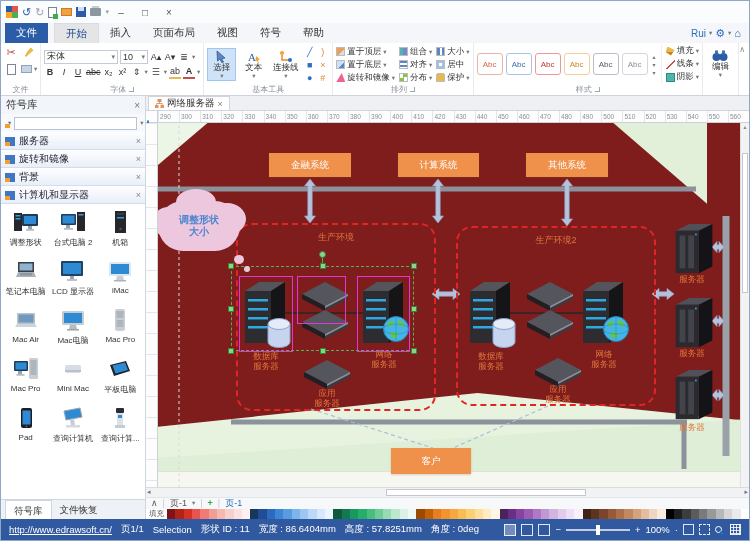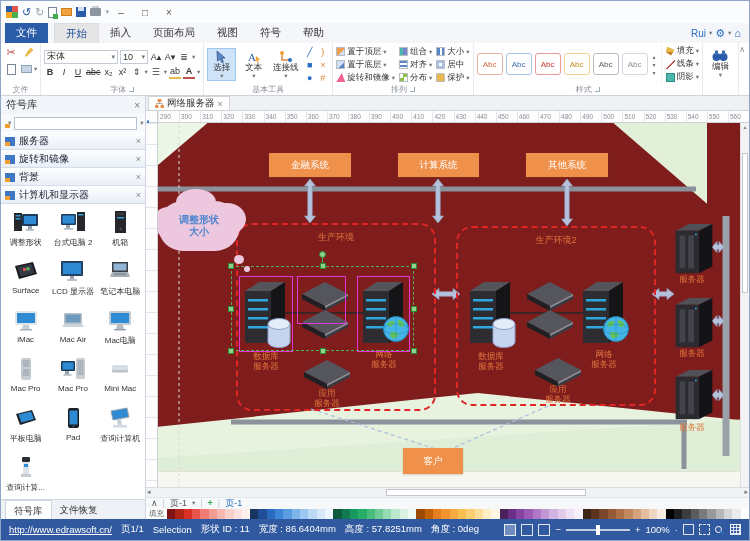--- a/index.html
+++ b/index.html
@@ -525,49 +525,38 @@
                 <rect x="10" y="4" width="7" height="2" fill="#3a3a42"></rect>
                 <rect x="10" y="8" width="7" height="1.5" fill="#2f9fd8"></rect>
                 <circle cx="13.5" cy="20" r="1.2" fill="#555"></circle>
               </svg>
             </div>
             <div class="sym-label">机箱</div>
           </div>
           <div class="sym-cell">
             <div class="sym-icon">
               <svg width="26" height="26" viewBox="0 0 26 26">
-                <polygon points="2,8 20,4 24,16 6,21" fill="#1c1c20"></polygon>
-                <polygon points="4.5,9 18.5,6 21.5,15 7.5,18.5" fill="#343a44"></polygon>
-                <rect x="10" y="10" width="3" height="3" fill="#d9534f"></rect>
-                <rect x="13.5" y="9.3" width="3" height="3" fill="#5cb85c"></rect>
-              </svg>
-            </div>
-            <div class="sym-label">Surface</div>
+                <rect x="5" y="4" width="16" height="10" fill="#3a3f45"></rect>
+                <rect x="6.5" y="5.5" width="13" height="7" fill="#8fb4d2"></rect>
+                <polygon points="3,19 23,19 21,14 5,14" fill="#aab2ba"></polygon>
+                <rect x="7" y="15" width="12" height="2.5" fill="#8e969e"></rect>
+              </svg>
+            </div>
+            <div class="sym-label">笔记本电脑</div>
           </div>
           <div class="sym-cell">
             <div class="sym-icon">
               <svg width="26" height="26" viewBox="0 0 26 26">
                 <rect x="1" y="3" width="22" height="15" rx="1" fill="#23425f"></rect>
                 <rect x="3" y="5" width="18" height="11" fill="#2f8ad4"></rect>
                 <rect x="10" y="18" width="4" height="3" fill="#9aa4ae"></rect>
                 <rect x="7" y="21" width="10" height="2" fill="#b9c1c9"></rect>
               </svg>
             </div>
             <div class="sym-label">LCD 显示器</div>
-          </div>
-          <div class="sym-cell">
-            <div class="sym-icon">
-              <svg width="26" height="26" viewBox="0 0 26 26">
-                <rect x="5" y="4" width="16" height="10" fill="#3a3f45"></rect>
-                <rect x="6.5" y="5.5" width="13" height="7" fill="#8fb4d2"></rect>
-                <polygon points="3,19 23,19 21,14 5,14" fill="#aab2ba"></polygon>
-                <rect x="7" y="15" width="12" height="2.5" fill="#8e969e"></rect>
-              </svg>
-            </div>
-            <div class="sym-label">笔记本电脑</div>
           </div>
           <div class="sym-cell">
             <div class="sym-icon">
               <svg width="26" height="26" viewBox="0 0 26 26">
                 <rect x="2" y="4" width="22" height="14" rx="1.5" fill="#dfe6ec"></rect>
                 <rect x="4" y="6" width="18" height="10" fill="#2f8ad4"></rect>
                 <polygon points="10,18 16,18 17,22 9,22" fill="#c6ced6"></polygon>
                 <rect x="7" y="22" width="12" height="1.5" fill="#aab2ba"></rect>
               </svg>
             </div>
@@ -822,21 +811,21 @@
         <svg class="dev" style="left:526px;top:172px" width="44" height="56" viewBox="0 0 44 58">
             <use href="#g-rack"></use>
           </svg>
         <svg class="dev" style="left:526px;top:244px" width="44" height="56" viewBox="0 0 44 58">
             <use href="#g-rack"></use>
           </svg>
         <div class="srv-label" style="left:518px;top:152px;width:56px">服务器</div>
         <div class="srv-label" style="left:518px;top:226px;width:56px">服务器</div>
         <div class="srv-label" style="left:518px;top:300px;width:56px">服务器</div>
 
-        <div class="orange-box" style="left:257px;top:325px;width:60px;height:26px">客户</div>
+        <div class="orange-box" style="left:245px;top:325px;width:80px;height:26px">客户</div>
 
         <div class="msel" style="left:93px;top:153px;width:54px;height:76px"></div>
         <div class="msel" style="left:151px;top:153px;width:49px;height:48px"></div>
         <div class="msel" style="left:211px;top:153px;width:53px;height:76px"></div>
 
         <div class="gsel">
           <span class="grline"></span>
           <span class="grot"></span>
           <span class="gh nw"></span>
           <span class="gh n"></span>

